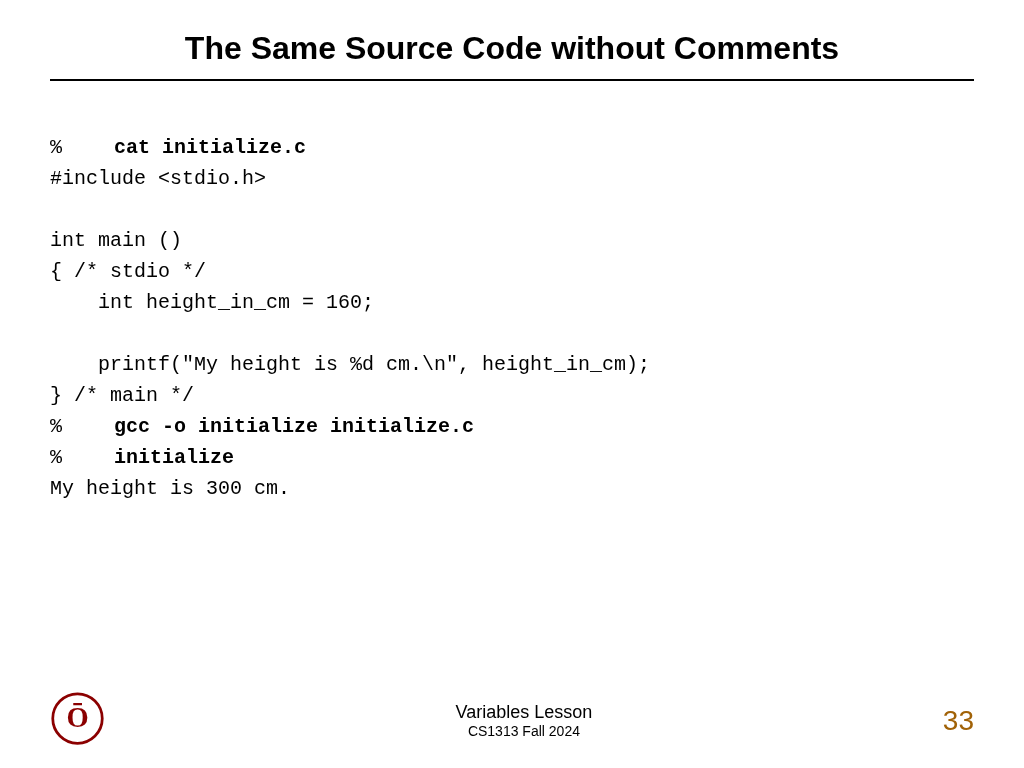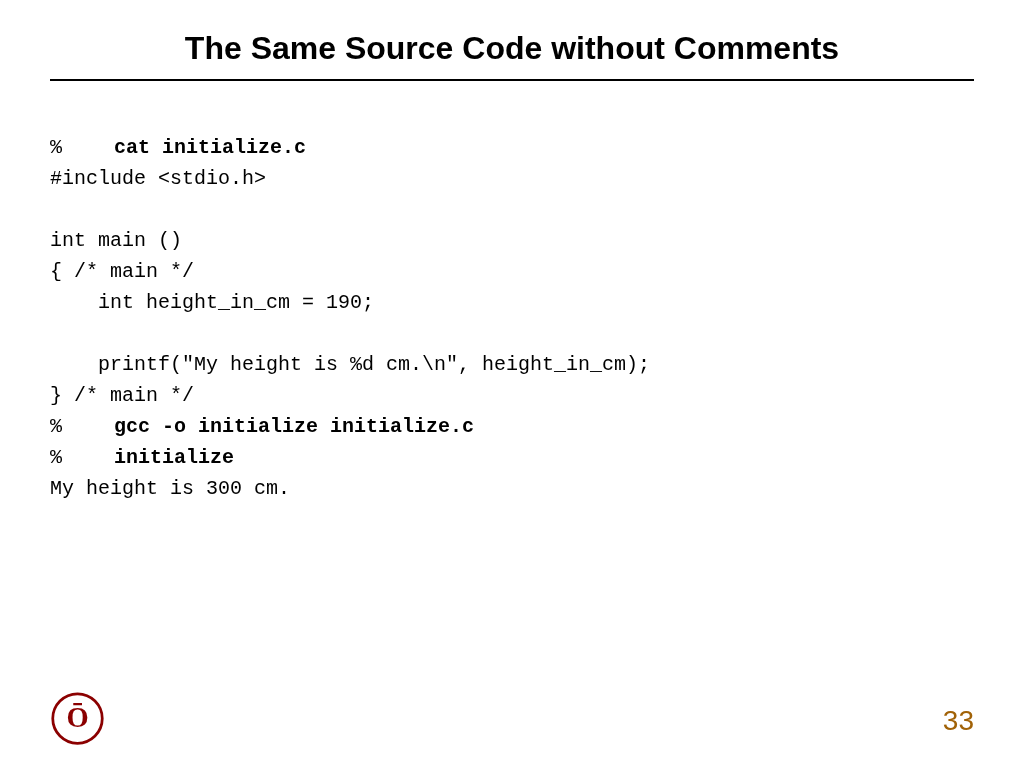--- a/index.html
+++ b/index.html
@@ -91,39 +91,43 @@
 
 <div class="slide">
 
   <div class="title">The Same Source Code without Comments</div>
 
   <div class="code-block">
 <span>% </span><span class="bold">cat initialize.c</span>
 <span>#include &lt;stdio.h&gt;</span>
 
 <span>int main ()</span>
-<span>{ /* main */</span>
-<span>    int height_in_cm = 190;</span>
+<span>{ /* stdio */</span>
+<span>    int height_in_cm = 160;</span>
 
 <span>    printf("My height is %d cm.\n", height_in_cm);</span>
 <span>} /* main */</span>
 <span>% </span><span class="bold">gcc -o initialize initialize.c</span>
 <span>% </span><span class="bold">initialize</span>
 <span>My height is 300 cm.</span>
   </div>
 
   <div class="footer">
     <div>
       <svg class="ou-logo-svg" viewBox="0 0 100 100" xmlns="http://www.w3.org/2000/svg">
 
         <rect width="100" height="100" fill="white"></rect>
 
         <circle cx="50" cy="50" r="45" fill="none" stroke="#8B0000" stroke-width="5"></circle>
 
         <text x="50" y="65" font-family="serif" font-size="52" font-weight="bold" fill="#8B0000" text-anchor="middle">Ō</text>
       </svg>
     </div>
 
+    <div class="footer-center">
+      <div class="lesson-title">Variables Lesson</div>
+      <div class="course-info">CS1313 Fall 2024</div>
+    </div>
 
     <div class="footer-page">33</div>
   </div>
 
 </div>
 
 </body></html>

